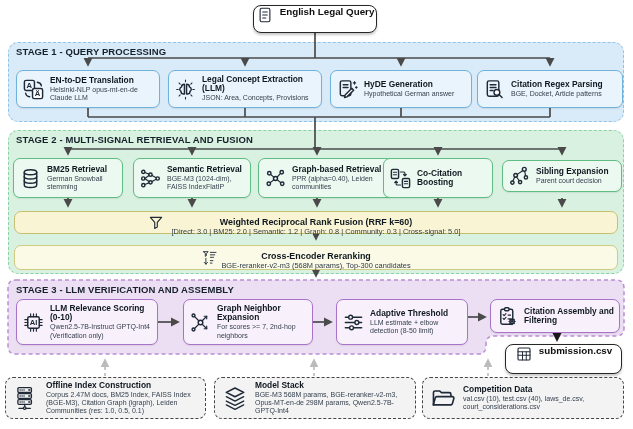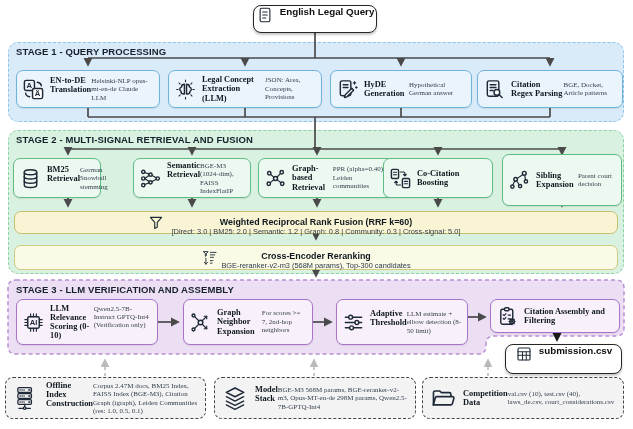--- a/index.html
+++ b/index.html
@@ -16,21 +16,21 @@
 
   .stitle{position:absolute;z-index:2;font-size:9.5px;font-weight:800;
     color:#16202b;letter-spacing:.1px;white-space:nowrap;}
 
   .node{position:absolute;z-index:2;display:flex;align-items:center;gap:5px;
     padding:2px 5px;border-radius:7px;box-sizing:border-box;
     box-shadow:0 1px 1.5px rgba(0,0,0,.08);}
   .n1{background:var(--stage1_box_fill,#eaf4fc);border:1.2px solid var(--stage1_box_border,#6fb3dc);}
   .n2{background:var(--stage2_box_fill,#ecf9f1);border:1.2px solid var(--stage2_box_border,#5fbc82);}
   .n3{background:var(--stage3_box_fill,#f8f1fb);border:1.2px solid var(--stage3_box_border,#a873c8);}
-  .tx{display:flex;flex-direction:row;font-family:Liberation Serif, serif;}
+  .tx{display:flex;flex-direction:column;}
   .t{font-size:8.4px;font-weight:700;color:#10181f;line-height:1.08;}
   .s{font-size:7px;color:#36414e;line-height:1.18;margin-top:1px;}
   .s:empty{display:none;}
 
   .ic{flex:0 0 auto;display:flex;}
   .ic svg{width:23px;height:23px;stroke:#1f2937;fill:none;
     stroke-width:1.5;stroke-linecap:round;stroke-linejoin:round;}
   .ic.sm svg{width:18px;height:18px;}
   .ic.lg svg{width:26px;height:26px;}
   .ft{fill:#1f2937;stroke:none;font-family:"Liberation Sans",sans-serif;
@@ -174,21 +174,21 @@
           <circle cx="14.5" cy="15" r="3" class="wf"></circle>
           <path d="M16.7 17.2l3.2 3.2"></path>
         </svg>
       </span>
     <span class="tx">
         <b class="t">Citation Regex Parsing</b>
         <span class="s">BGE, Docket, Article patterns</span>
       </span>
   </div>
 
-  <div class="node n2" style="left:13px;top:158px;width:88px;height:40px">
+  <div class="node n2" style="left:13px;top:158px;width:110px;height:40px">
     <span class="ic">
         <svg viewBox="0 0 24 24">
           <ellipse cx="12" cy="5.5" rx="6.5" ry="2.6"></ellipse>
           <path d="M5.5 5.5v13.2c0 1.4 2.9 2.6 6.5 2.6s6.5-1.2 6.5-2.6V5.5"></path>
           <path d="M5.5 10c0 1.4 2.9 2.6 6.5 2.6s6.5-1.2 6.5-2.6M5.5 14.4c0 1.4 2.9 2.6 6.5 2.6s6.5-1.2 6.5-2.6"></path>
         </svg>
       </span>
     <span class="tx">
         <b class="t">BM25 Retrieval</b>
         <span class="s">German Snowball stemming</span>
@@ -235,21 +235,21 @@
           <rect x="14" y="12" width="7.5" height="9.5" rx="1.4"></rect>
           <path d="M16.1 15h3.3M16.1 17.5h3.3" stroke-width="1.1"></path>
           <path d="M12 5.2h3.4a1.2 1.2 0 0 1 1.2 1.2v2.8M16.6 9.2l-1.4-1.4M16.6 9.2L18 7.8" stroke-width="1.2"></path>
           <path d="M12 18.8H8.6a1.2 1.2 0 0 1-1.2-1.2v-2.8M7.4 14.8L6 16.2M7.4 14.8l1.4 1.4" stroke-width="1.2"></path>
         </svg>
       </span>
     <span class="tx">
         <b class="t">Co-Citation Boosting</b>
       </span>
   </div>
-  <div class="node n2" style="left:502px;top:154px;width:120px;height:52px">
+  <div class="node n2" style="left:502px;top:160px;width:120px;height:32px">
     <span class="ic">
         <svg viewBox="0 0 24 24">
           <circle cx="17" cy="4.5" r="2"></circle>
           <path d="M15.3 5.9L9.6 9.8" stroke-width="1.2"></path>
           <circle cx="8" cy="10.8" r="1.9"></circle>
           <path d="M7 12.5L5.2 16.5" stroke-width="1.2"></path>
           <circle cx="4.6" cy="18.3" r="1.7"></circle>
           <path d="M9 12.5l2.6 3.7" stroke-width="1.2"></path>
           <circle cx="12.6" cy="17.8" r="1.7"></circle>
           <path d="M17.4 6.6l.9 4.4" stroke-width="1.2"></path>

